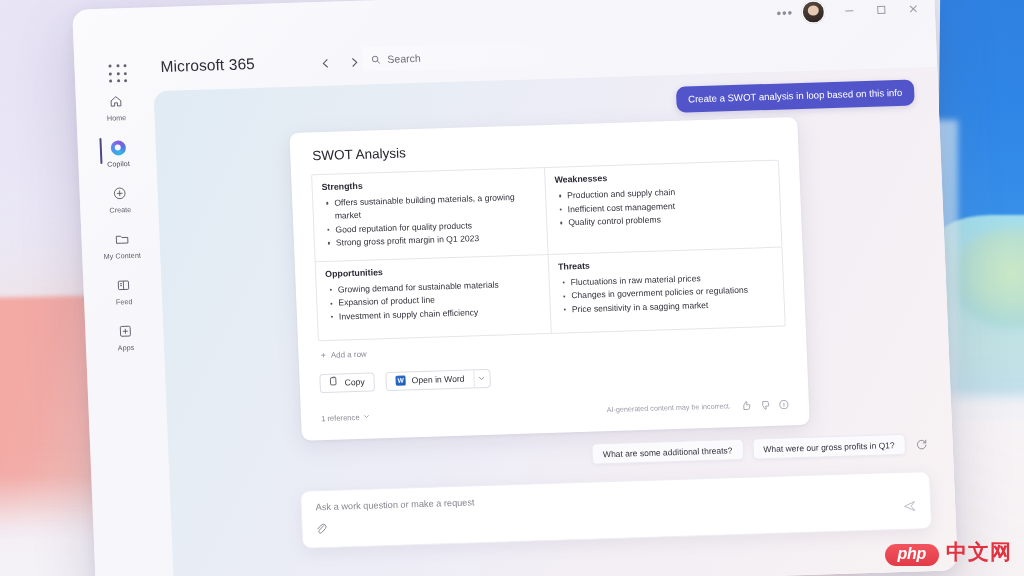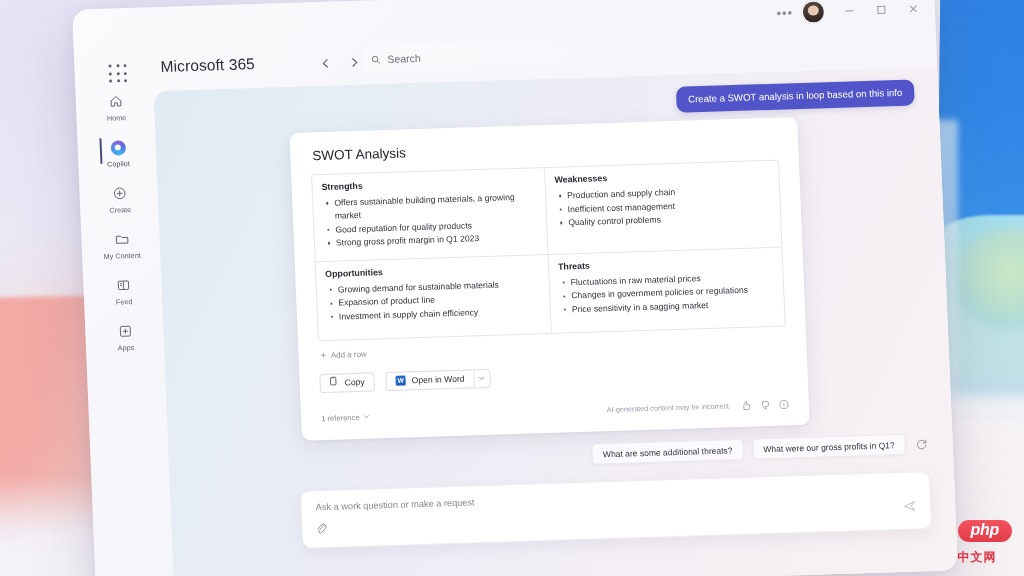--- a/index.html
+++ b/index.html
@@ -529,39 +529,38 @@
     right: 14px; bottom: 12px;
     color: #b9b7c3;
   }
 
   
   .watermark {
     position: absolute;
     right: 12px;
     bottom: 10px;
     display: flex;
-    align-items: flex-start;
+    align-items: flex-end;
     gap: 7px;
     z-index: 40;
-    flex-direction: column;
   }
   .wm-pill {
     background: linear-gradient(180deg, #f2555f 0%, #e23b48 100%);
     color: #fff;
     font-style: italic;
     font-weight: bold;
     font-size: 16px;
     padding: 2px 13px 3px 13px;
     border-radius: 13px;
     line-height: 1.05;
     letter-spacing: -0.3px;
   }
   .wm-text {
     color: #e0323f;
-    font-size: 12px;
+    font-size: 21px;
     font-weight: bold;
     letter-spacing: 1px;
   }
 </style>
 </head>
 <body>
 
 <div id="stage">
 
   <div class="bg-base"></div>

